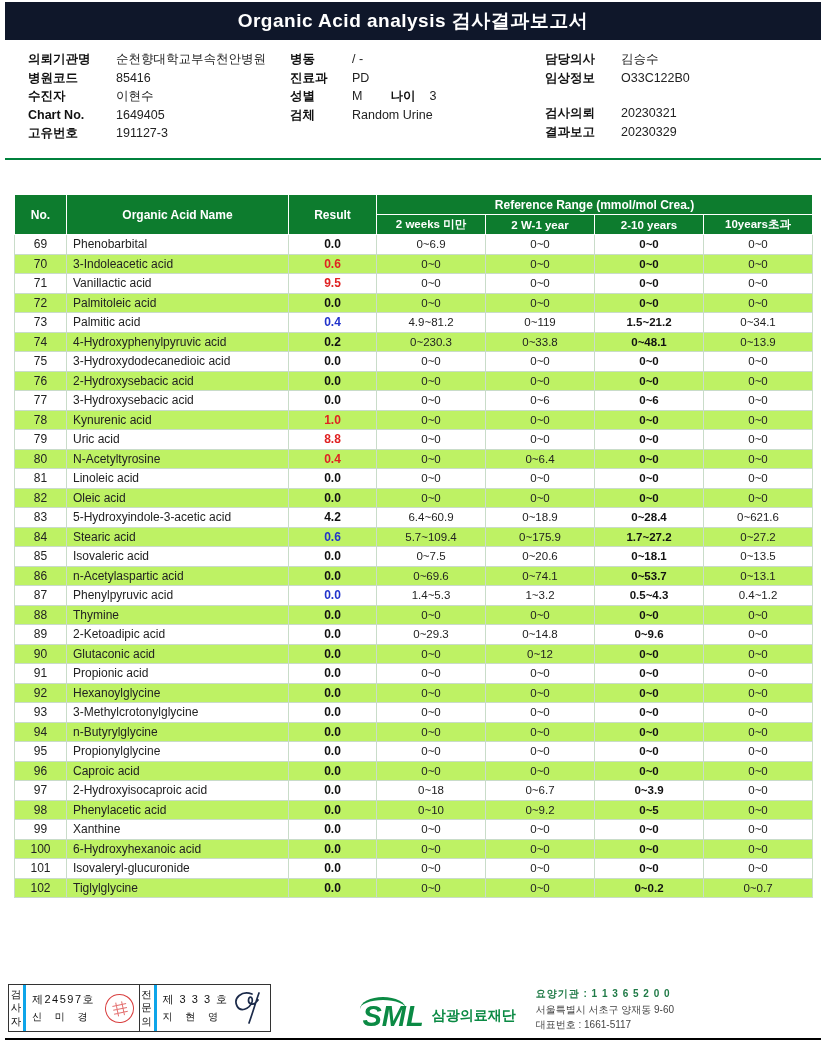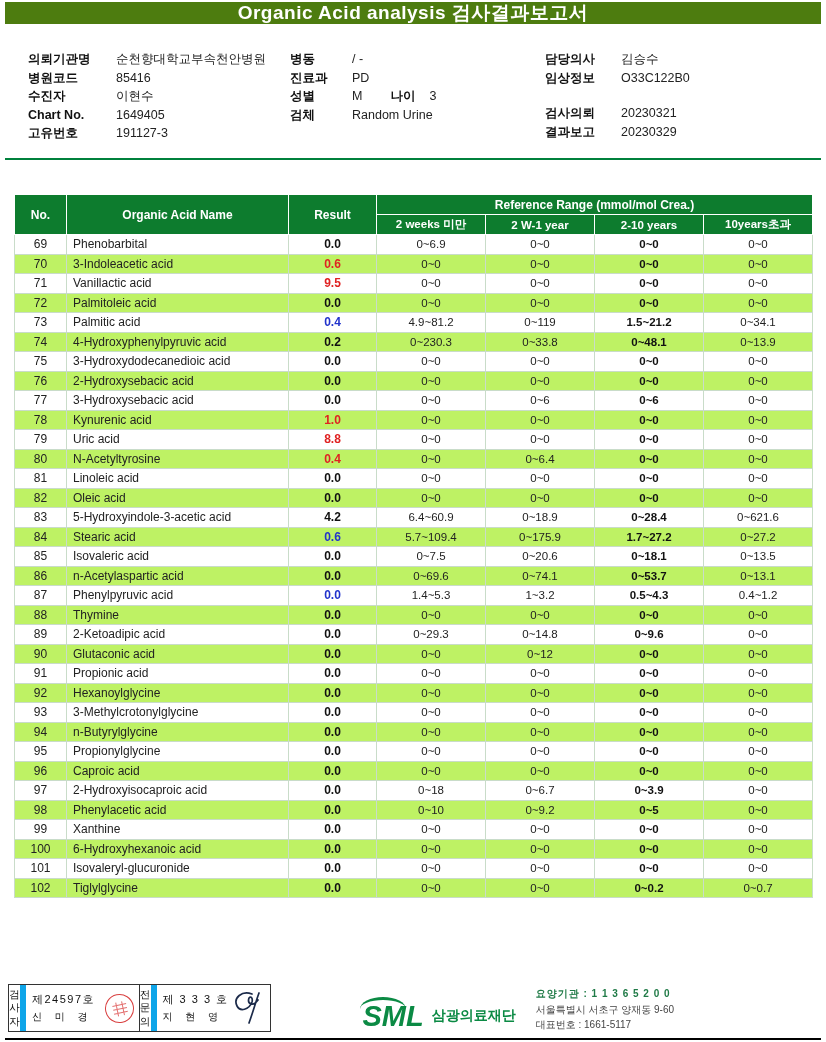--- a/index.html
+++ b/index.html
@@ -1,21 +1,21 @@
 <!DOCTYPE html>
 <html><head>
 <meta charset="utf-8">
 <style>
   * { margin:0; padding:0; box-sizing:border-box; }
   body { background:#fff; font-family:"Liberation Sans", sans-serif; }
   .page { width:826px; height:1042px; position:relative; background:#fff; overflow:hidden; }
 
   
-  .banner { position:absolute; top:2px; left:5px; right:5px; height:22px;
-            background:#4d7c0f; display:flex; align-items:center; justify-content:center; }
+  .banner { position:absolute; top:2px; left:5px; right:5px; height:38px;
+            background:#0f172a; display:flex; align-items:center; justify-content:center; }
   .banner h1 { color:#fff; font-size:19px; font-weight:bold; letter-spacing:.5px; }
 
   
   .patient-info { position:absolute; top:50px; left:28px; right:8px; display:flex;
                   font-size:12.5px; color:#222; }
   .info-col { display:flex; flex-direction:column; }
   .info-col:nth-child(1) { width:262px; }
   .info-col:nth-child(2) { width:255px; }
   .info-col:nth-child(3) { flex:1; }
   .info-row { display:flex; align-items:baseline; line-height:18.5px; white-space:nowrap; }
@@ -45,21 +45,21 @@
   td.result.high { color:#E02222; }
   td.result.low  { color:#2233CC; }
   td.range { text-align:center; color:#B5B5B5; }
   td.range.active { color:#111; font-weight:bold; }
 
   
   .footer { position:absolute; top:984px; left:8px; right:8px; height:50px; display:flex; }
   .sign-box { display:flex; border:1.5px solid #333; height:48px; width:132px;
               position:relative; background:#fff; }
   .sign-box + .sign-box { margin-left:-1.5px; }
-  .role { width:17px; border-right:6px solid #0ea5e9; font-size:10.5px; line-height:1.3;
+  .role { width:17px; border-right:3px solid #0ea5e9; font-size:10.5px; line-height:1.3;
           display:flex; align-items:center; justify-content:center; text-align:center;
           word-break:break-all; padding:2px 1px; color:#111; }
   .cred { flex:1; display:flex; flex-direction:column; justify-content:center; padding-left:6px; }
   .cred .license { font-size:11px; letter-spacing:1.5px; color:#111; }
   .cred .person { font-size:10px; letter-spacing:5px; color:#111; margin-top:3px; }
   .stamp { position:absolute; right:5px; top:9px; width:29px; height:29px;
            border:1.6px solid #D94040; border-radius:50%; transform:rotate(-12deg);
            display:flex; align-items:center; justify-content:center; }
   .sig { position:absolute; right:2px; top:3px; }
   .logo-block { margin-left:92px; display:flex; align-items:center; margin-top:8px; }

